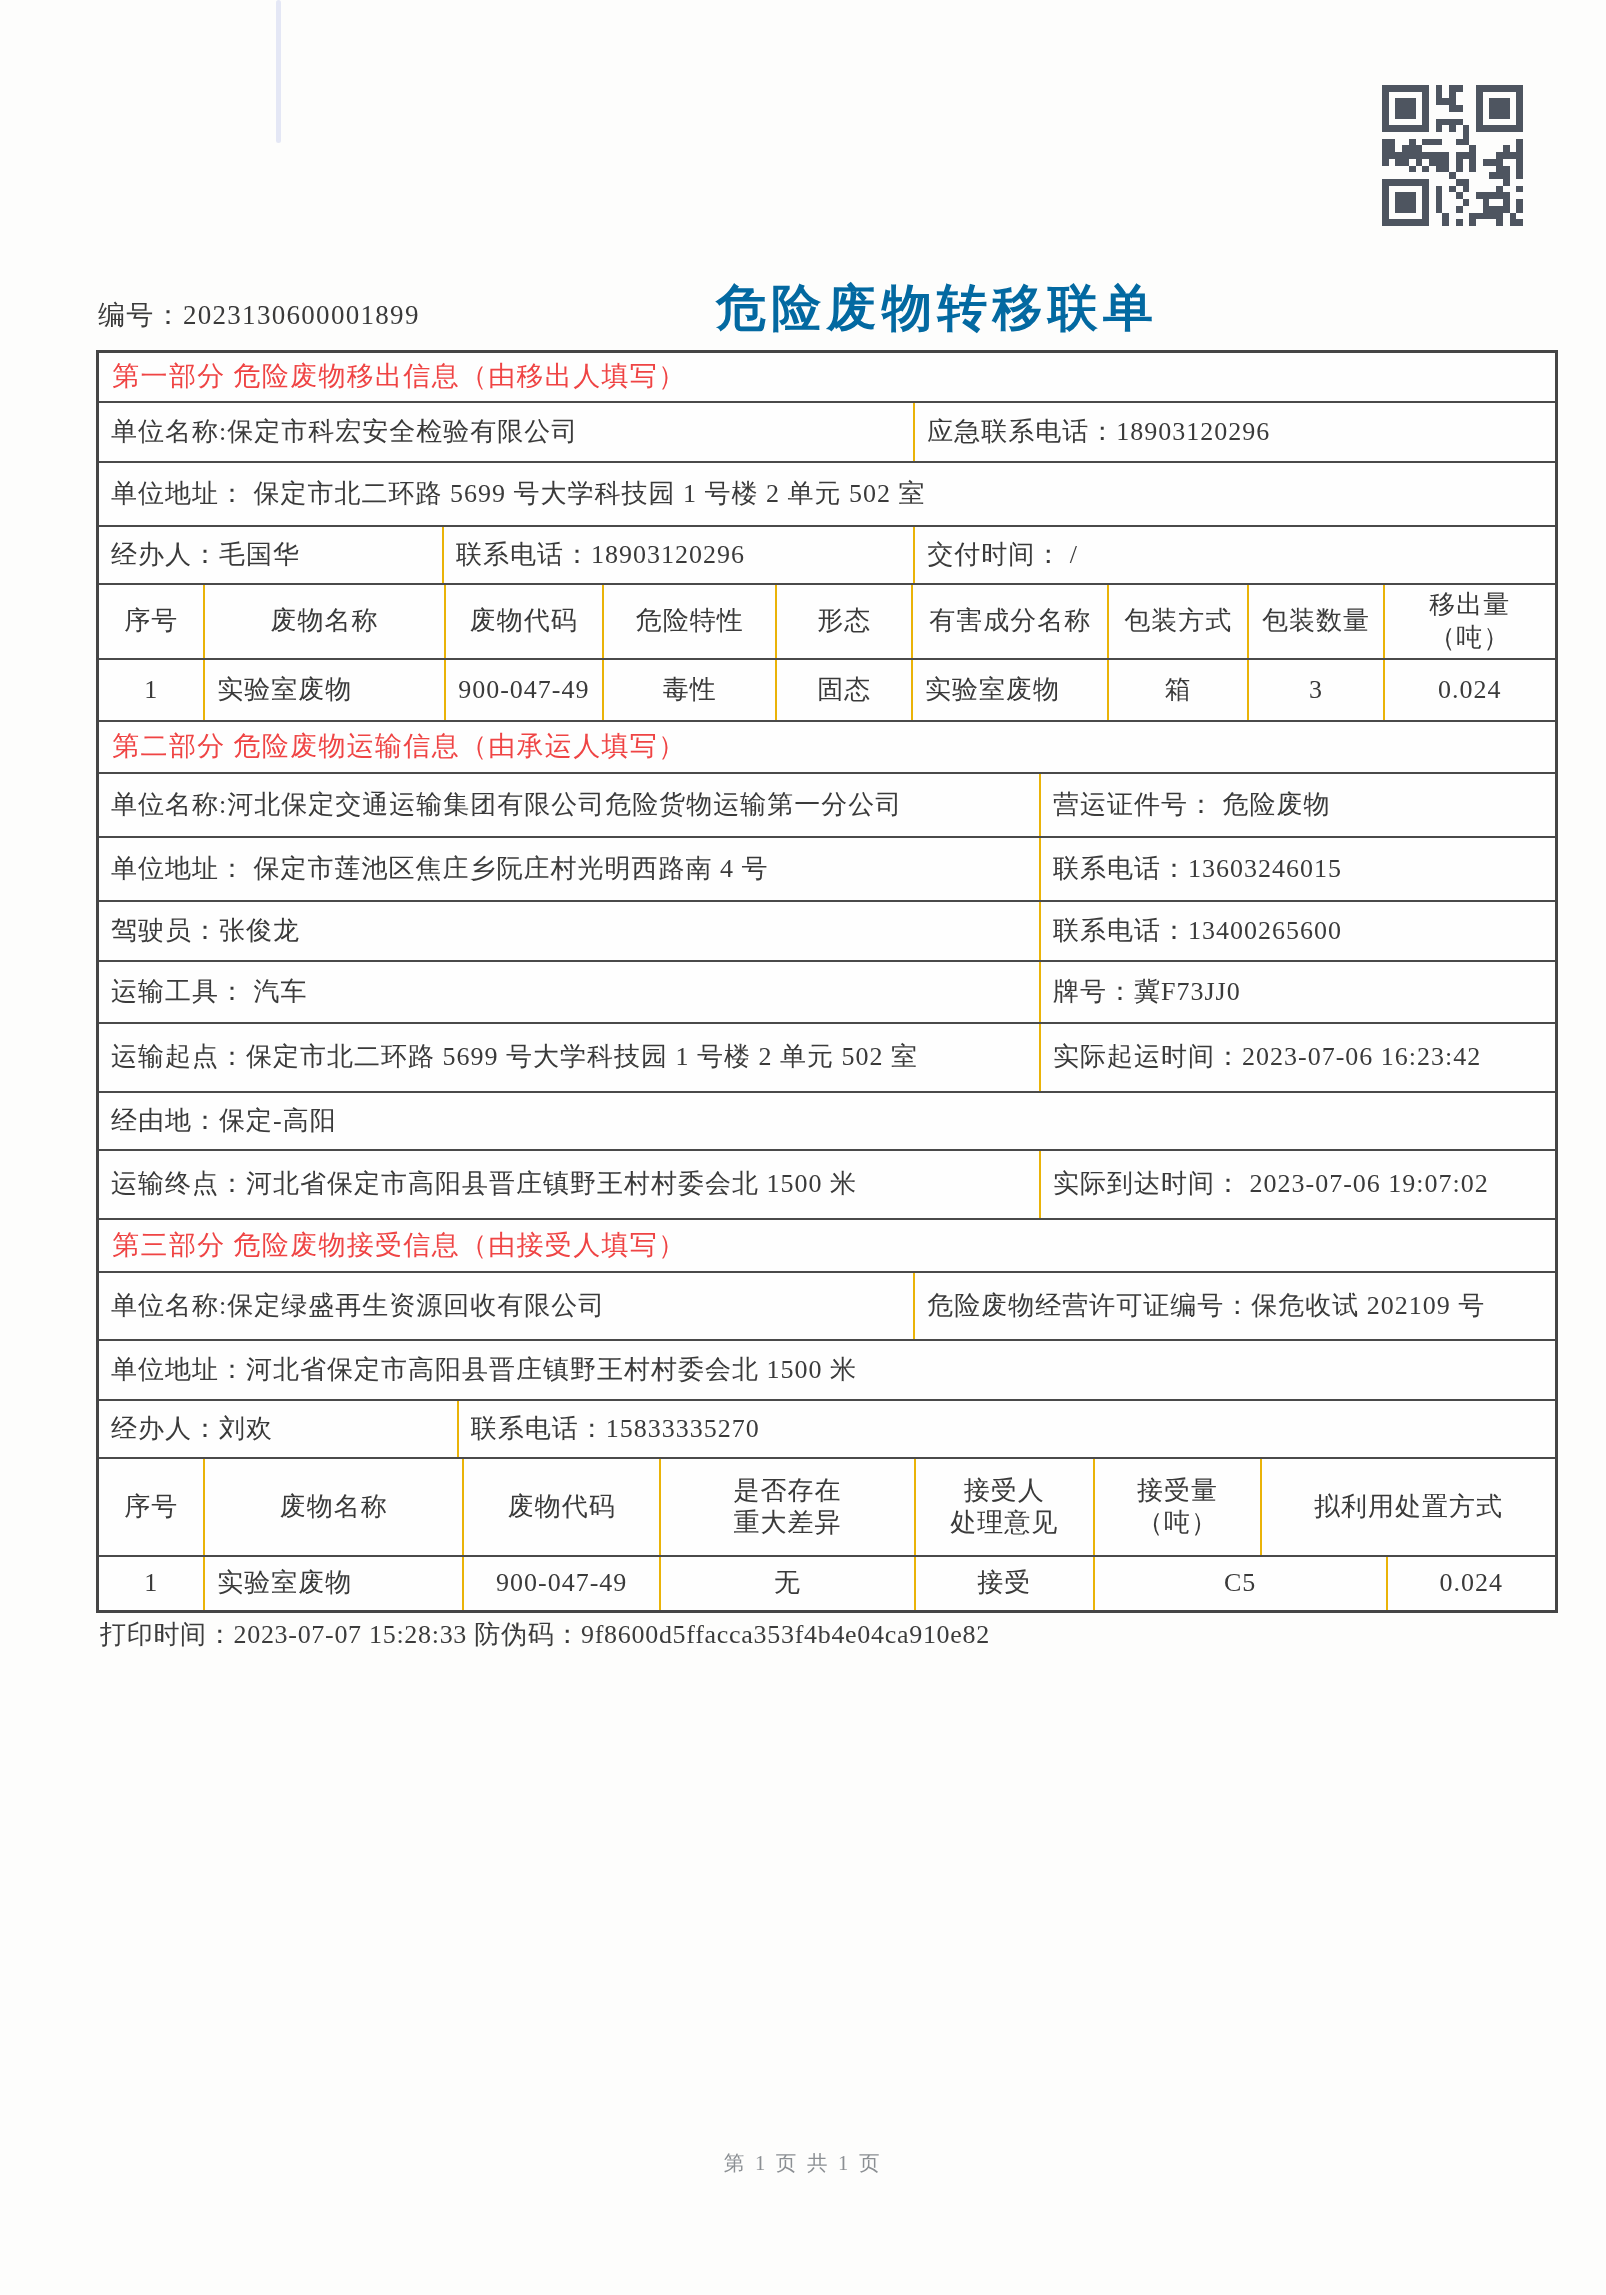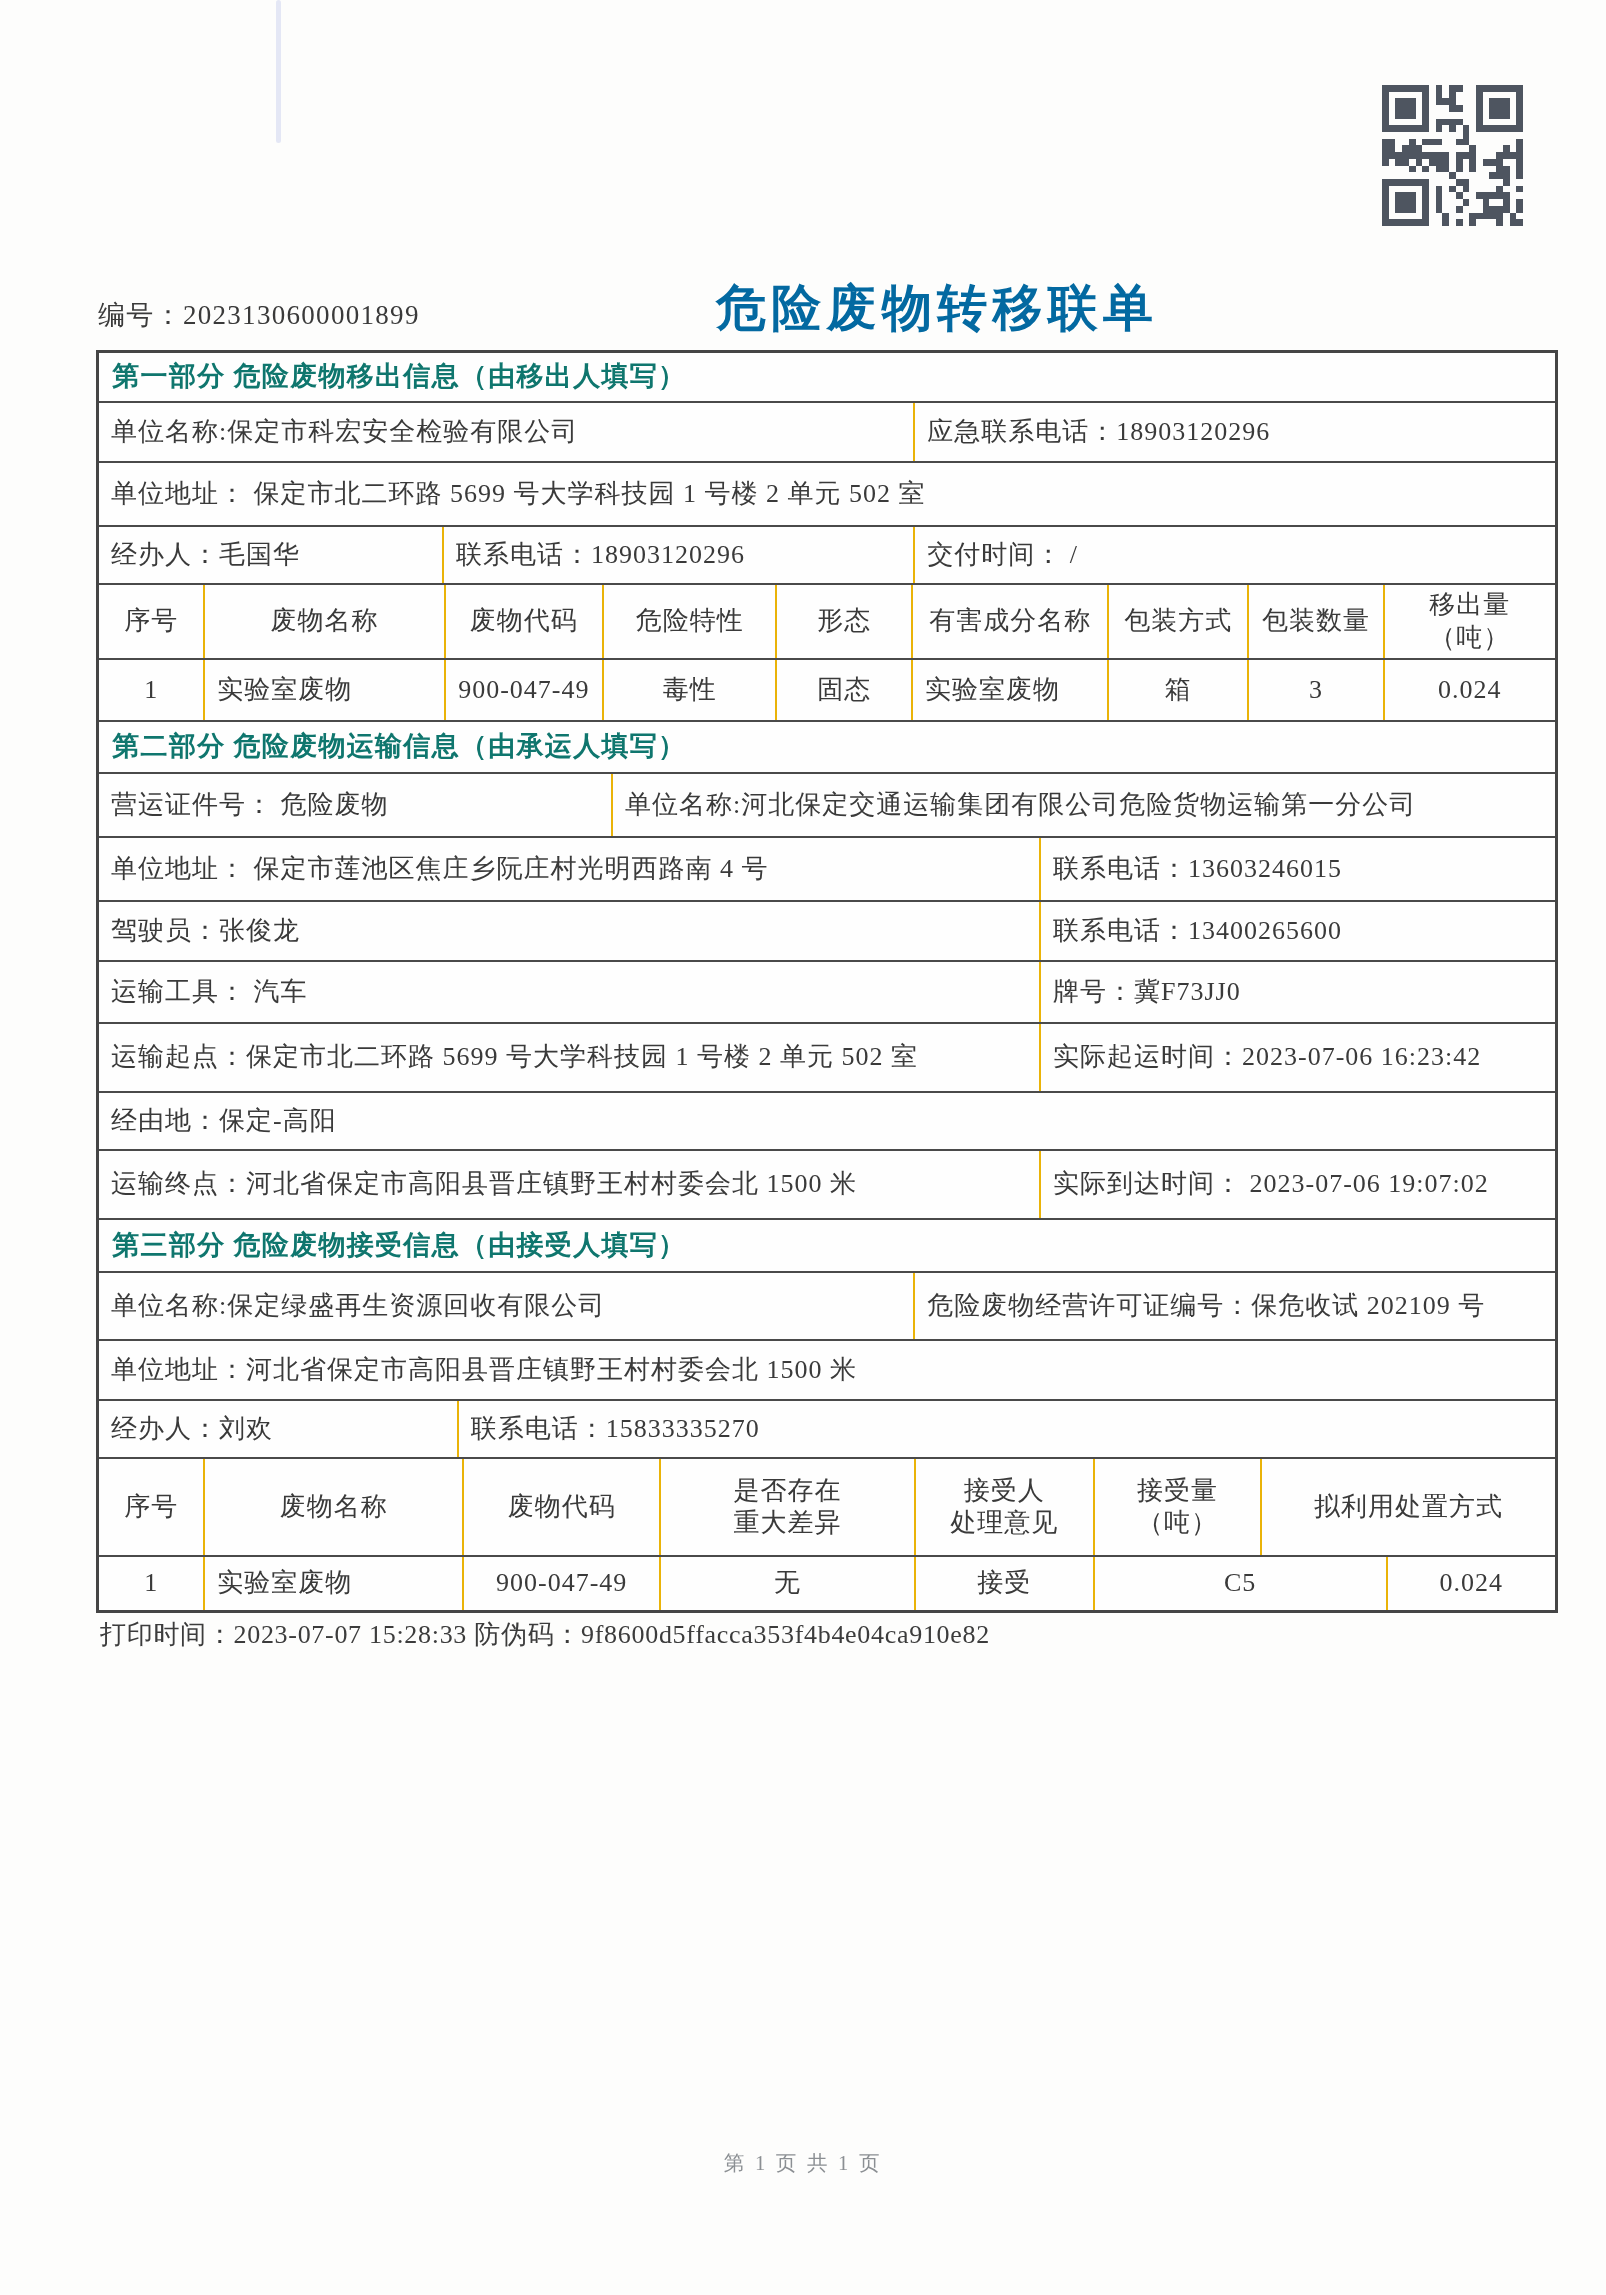--- a/index.html
+++ b/index.html
@@ -40,21 +40,21 @@
     border-right:2px solid #eab308;
     display:flex;align-items:center;
     padding:4px 12px;
     font-size:26px;letter-spacing:1px;line-height:1.25;
     color:#3a3a3a;
   }
   .cell:last-child{border-right:none;}
   .cell.center{justify-content:center;text-align:center;padding:4px 5.3px;}
   .cell.pre{white-space:pre-line;}
   .sec-head{
-    font-weight:700;font-size:27px;letter-spacing:1.3px;color:#0f766e;
+    font-weight:400;font-size:27px;letter-spacing:1.3px;color:#ef4444;
     padding:4px 13.3px;
   }
   .print-line{
     position:absolute;left:100px;top:1617px;
     font-size:26px;letter-spacing:0.7px;color:#3c3c3c;
     font-family:"Liberation Serif","DejaVu Serif",serif;
   }
   .footer{
     position:absolute;left:0;right:0;top:2149px;
     text-align:center;font-size:20.6px;color:#8b8f93;letter-spacing:2.7px;
@@ -344,22 +344,22 @@
       <div class="cell wa6">实验室废物</div>
       <div class="cell wa7 center">箱</div>
       <div class="cell wa8 center">3</div>
       <div class="cell wa9 center">0.024</div>
     </div>
 
     <div class="trow h78">
       <div class="cell full sec-head">第二部分 危险废物运输信息（由承运人填写）</div>
     </div>
     <div class="trow h96">
+      <div class="cell w647">单位名称:河北保定交通运输集团有限公司危险货物运输第一分公司</div>
       <div class="cell w353">营运证件号： 危险废物</div>
-      <div class="cell w647">单位名称:河北保定交通运输集团有限公司危险货物运输第一分公司</div>
     </div>
     <div class="trow h96">
       <div class="cell w647">单位地址： 保定市莲池区焦庄乡阮庄村光明西路南 4 号</div>
       <div class="cell w353">联系电话：13603246015</div>
     </div>
     <div class="trow h90">
       <div class="cell w647">驾驶员：张俊龙</div>
       <div class="cell w353">联系电话：13400265600</div>
     </div>
     <div class="trow h94">

